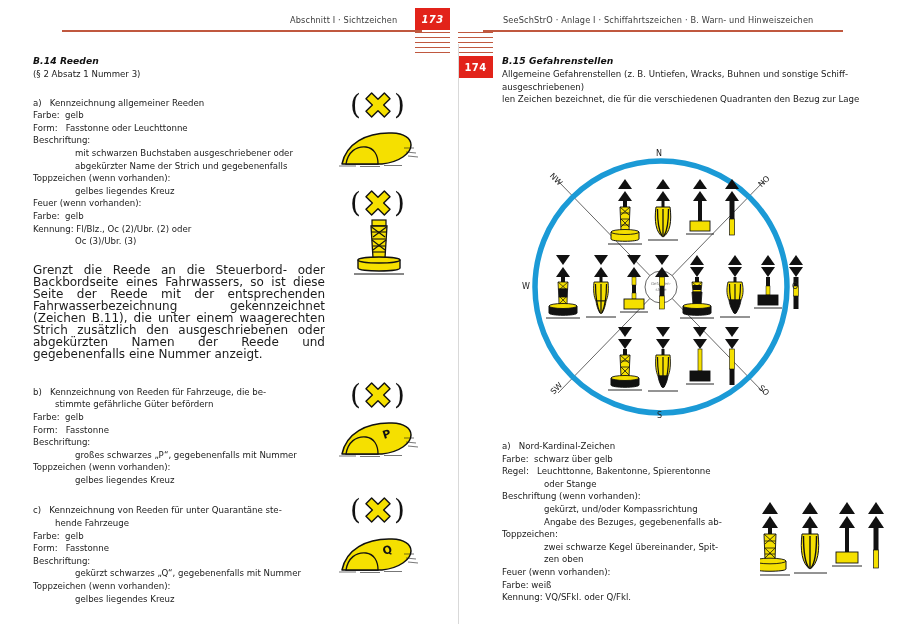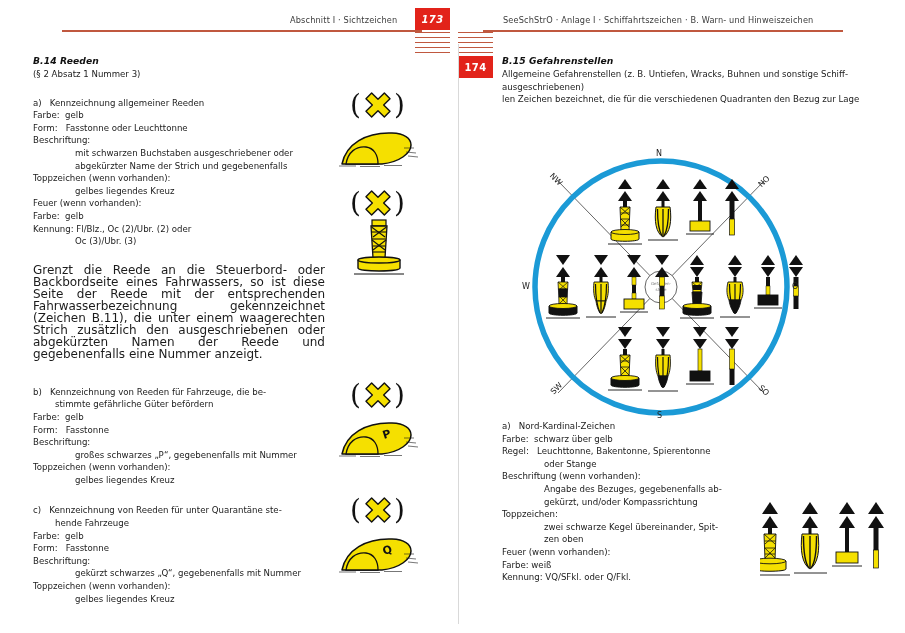--- a/index.html
+++ b/index.html
@@ -509,28 +509,28 @@
   <div class="compass-label" style="left:138px; top:6px;">N</div>
   <div class="compass-label" style="left:240px; top:34px; transform:rotate(-45deg);">NO</div>
   <div class="compass-label" style="left:274px; top:139px;">O</div>
   <div class="compass-label" style="left:240px; top:243px; transform:rotate(45deg);">SO</div>
   <div class="compass-label" style="left:139px; top:268px;">S</div>
   <div class="compass-label" style="left:32px;  top:241px; transform:rotate(-45deg);">SW</div>
   <div class="compass-label" style="left:4px;   top:139px;">W</div>
   <div class="compass-label" style="left:31px;  top:32px;  transform:rotate(45deg);">NW</div>
 </div>
 
-<div style="position:absolute; left:502px; top:420px; width:290px;">
+<div style="position:absolute; left:502px; top:440px; width:290px;">
   <p class="ln">a)   Nord-Kardinal-Zeichen</p>
   <p class="ln">Farbe:  schwarz über gelb</p>
   <p class="ln">Regel:   Leuchttonne, Bakentonne, Spierentonne</p>
   <p class="ln indent">oder Stange</p>
   <p class="ln">Beschriftung (wenn vorhanden):</p>
+  <p class="ln indent">gekürzt, und/oder Kompassrichtung</p>
   <p class="ln indent">Angabe des Bezuges, gegebenenfalls ab-</p>
-  <p class="ln indent">gekürzt, und/oder Kompassrichtung</p>
   <p class="ln">Toppzeichen:</p>
   <p class="ln indent">zwei schwarze Kegel übereinander, Spit-</p>
   <p class="ln indent">zen oben</p>
   <p class="ln">Feuer (wenn vorhanden):</p>
   <p class="ln">Farbe: weiß</p>
   <p class="ln">Kennung: VQ/SFkl. oder Q/Fkl.</p>
 </div>
 
 <div class="minis">
   <svg width="125" height="92" viewBox="0 0 125 92">

